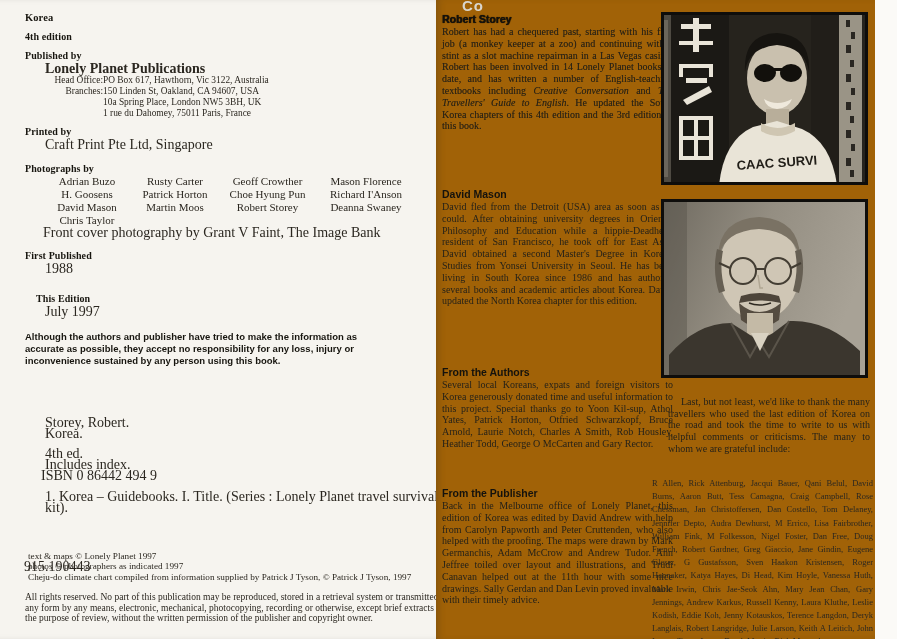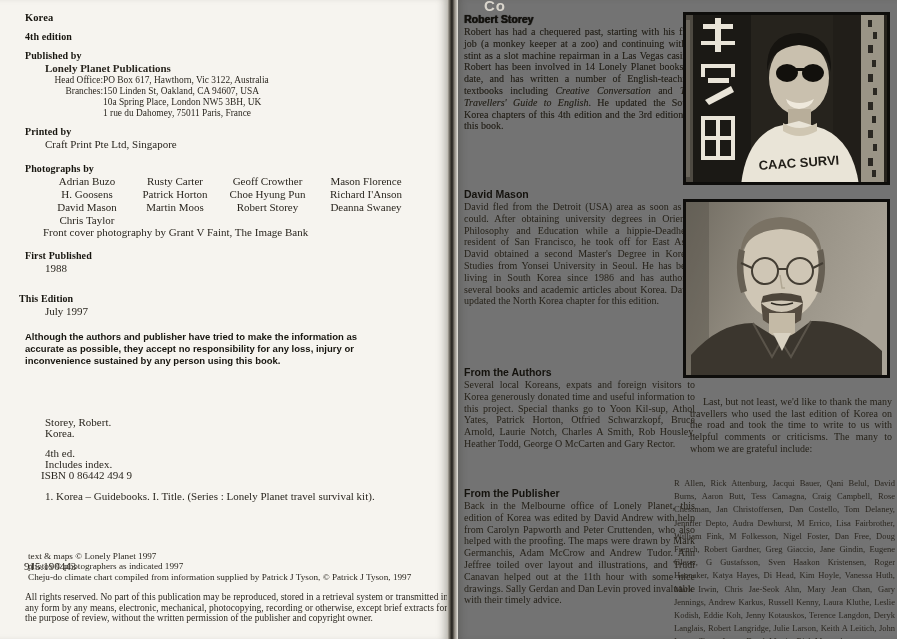--- a/index.html
+++ b/index.html
@@ -3,24 +3,24 @@
 <meta charset="utf-8">
 <style>
   html,body{margin:0;padding:0;background:#e8e6e1;}
   .canvas{position:relative;width:897px;height:639px;overflow:hidden;
           font-family:"Liberation Serif",serif;color:#221f1a;background:#fbfaf7;}
   .abs{position:absolute;}
   .page{position:absolute;top:0;height:639px;}
   .page-left{left:0;width:447px;background:#f6f4ef;box-shadow:inset -7px 0 9px -5px rgba(40,36,30,.35);}
   .gutter{position:absolute;left:447px;top:0;width:11px;height:639px;
           background:linear-gradient(90deg,#d5d1c9 0%,#57534b 28%,#1f1d19 45%,#8a857c 68%,#e9e6e0 100%);}
-  .page-right{left:458px;width:439px;background:#737373;box-shadow:inset 6px 0 9px -5px rgba(40,36,30,.3);}
+  .page-right{left:436px;width:439px;background:#a16207;box-shadow:inset 6px 0 9px -5px rgba(40,36,30,.3);}
 
   .sh{font-family:Liberation Serif, serif;font-weight:bold;font-size:10px;color:#17150f;letter-spacing:.1px;}
-  .serif-s{font-size:11px;line-height:11px;color:#2b2720;}
+  .serif-s{font-size:14px;line-height:11px;color:#2b2720;}
   .serif-xs{font-size:9.2px;line-height:10.4px;color:#2b2720;}
 
   .addr-row{display:flex;font-size:9.4px;line-height:11px;color:#2b2720;text-align:right;}
   .addr-label{width:58px;flex:0 0 58px;}
 
   .photo-grid{display:flex;font-size:11px;line-height:13px;color:#2b2720;text-align:center;}
   .pcol1{width:88px;} .pcol2{width:88px;} .pcol3{width:97px;} .pcol4{width:100px;}
 
   .disclaimer{font-family:"Liberation Sans",sans-serif;font-weight:bold;font-size:9.5px;
               line-height:12px;color:#17150f;}
@@ -92,21 +92,21 @@
         <div>Mason Florence</div>
         <div>Richard I'Anson</div>
         <div>Deanna Swaney</div>
       </div>
     </div>
     <div class="abs serif-s" style="left:43px;top:227px;">Front cover photography by Grant V Faint, The Image Bank</div>
 
     <div class="abs sh" style="left:25px;top:250px;">First Published</div>
     <div class="abs serif-s" style="left:45px;top:263px;">1988</div>
 
-    <div class="abs sh" style="left:19px;top:293px;">This Edition</div>
+    <div class="abs sh" style="left:36px;top:293px;">This Edition</div>
     <div class="abs serif-s" style="left:45px;top:306px;">July 1997</div>
 
     <div class="abs disclaimer" style="left:25px;top:331px;width:347px;">Although the authors and publisher have tried to make the information as accurate as possible, they accept no responsibility for any loss, injury or inconvenience sustained by any person using this book.</div>
 
     <div class="abs serif-s" style="left:45px;top:417px;">Storey, Robert.</div>
     <div class="abs serif-s" style="left:45px;top:428px;">Korea.</div>
     <div class="abs serif-s" style="left:45px;top:448px;">4th ed.</div>
     <div class="abs serif-s" style="left:45px;top:459px;">Includes index.</div>
     <div class="abs serif-s" style="left:41px;top:470px;">ISBN 0 86442 494 9</div>
     <div class="abs serif-s" style="left:45px;top:491px;">1. Korea – Guidebooks. I. Title. (Series : Lonely Planet travel survival kit).</div>

